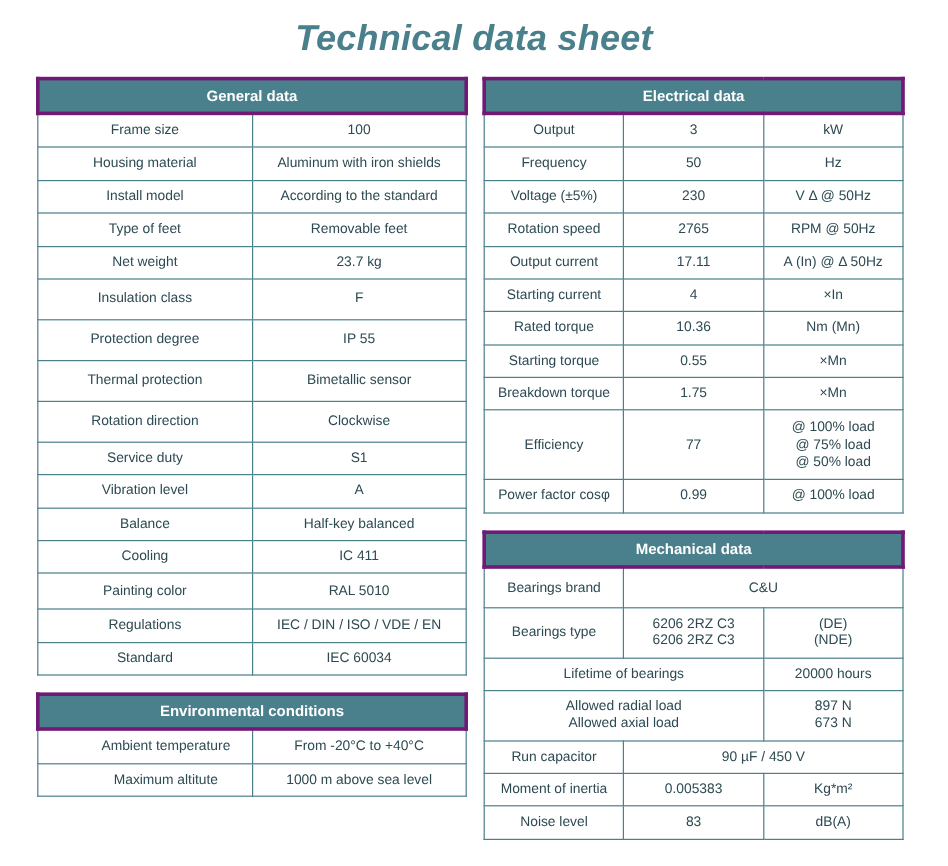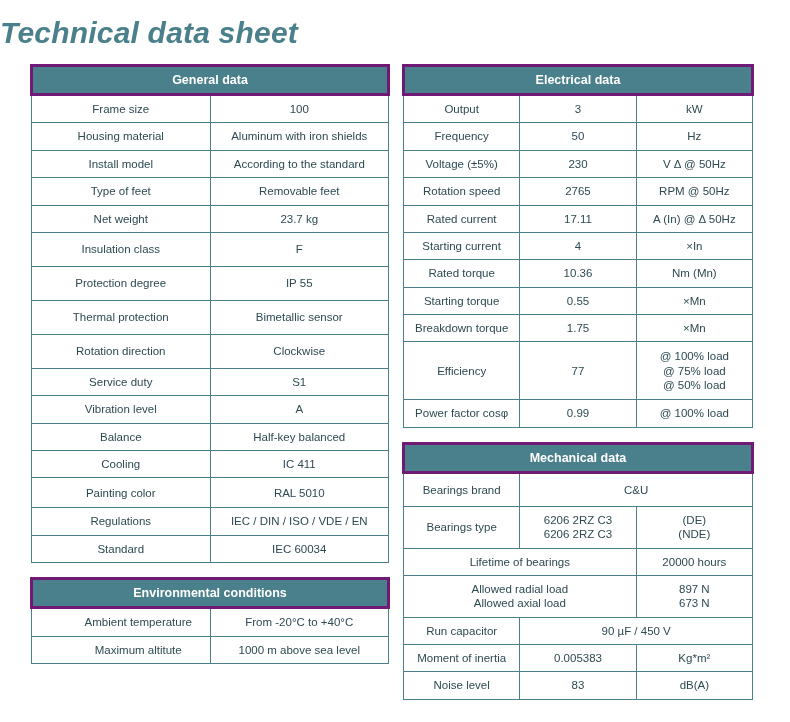--- a/index.html
+++ b/index.html
@@ -9,21 +9,21 @@
   body {
     width: 790px;
     height: 722px;
     background: #ffffff;
     font-family: "Liberation Sans", sans-serif;
     color: #2d4a52;
     position: relative;
     overflow: hidden;
   }
   .page-title {
-    text-align: left;
+    text-align: center;
     font-size: 30px;
     font-style: italic;
     font-weight: bold;
     color: #4a7f8c;
     margin: 16px 0 14px 0;
     letter-spacing: 0.2px;
   }
   .columns {
     display: flex;
     gap: 12px;
@@ -196,21 +196,21 @@
         <td class="label">Voltage (±5%)</td>
         <td class="val">230</td>
         <td class="unit">V Δ @ 50Hz</td>
       </tr>
       <tr>
         <td class="label">Rotation speed</td>
         <td class="val">2765</td>
         <td class="unit">RPM @ 50Hz</td>
       </tr>
       <tr>
-        <td class="label">Rated current</td>
+        <td class="label">Output current</td>
         <td class="val">17.11</td>
         <td class="unit">A (In) @ Δ 50Hz</td>
       </tr>
       <tr>
         <td class="label">Starting current</td>
         <td class="val">4</td>
         <td class="unit">×In</td>
       </tr>
       <tr>
         <td class="label">Rated torque</td>

